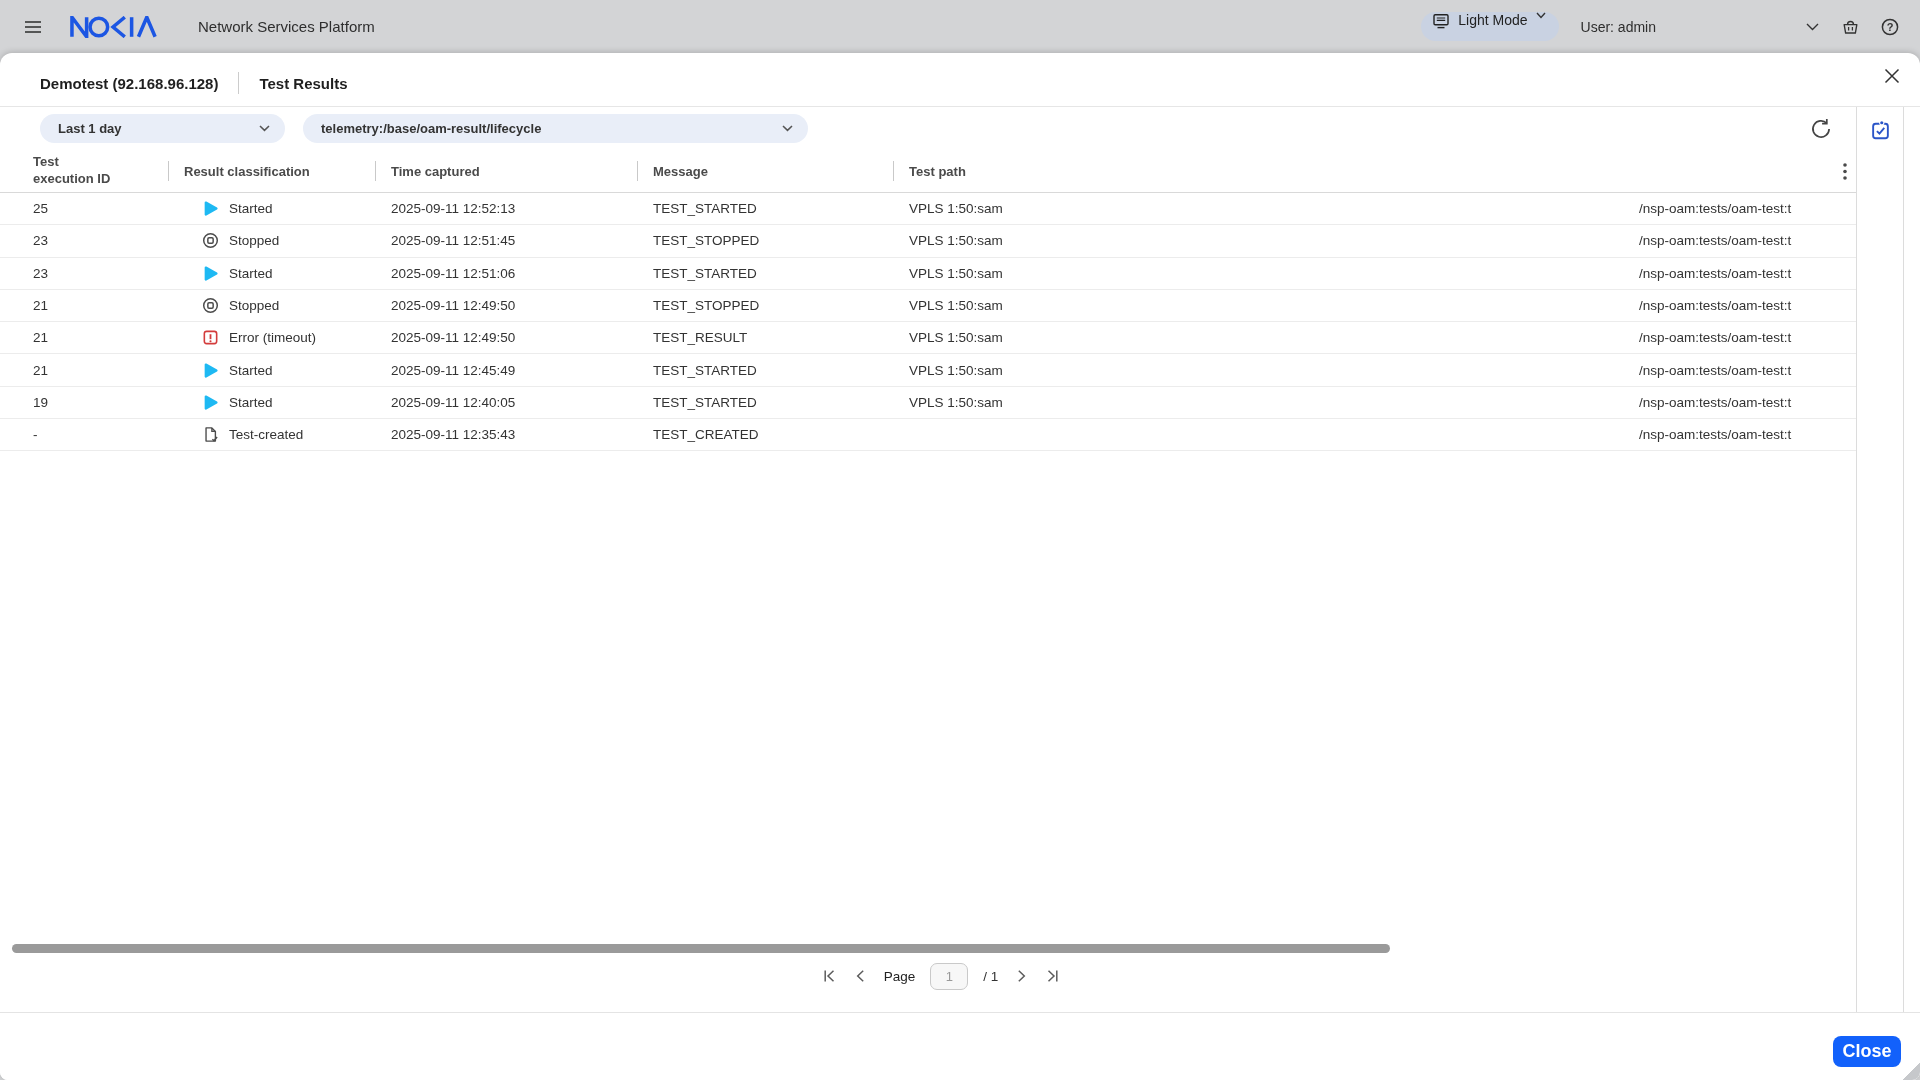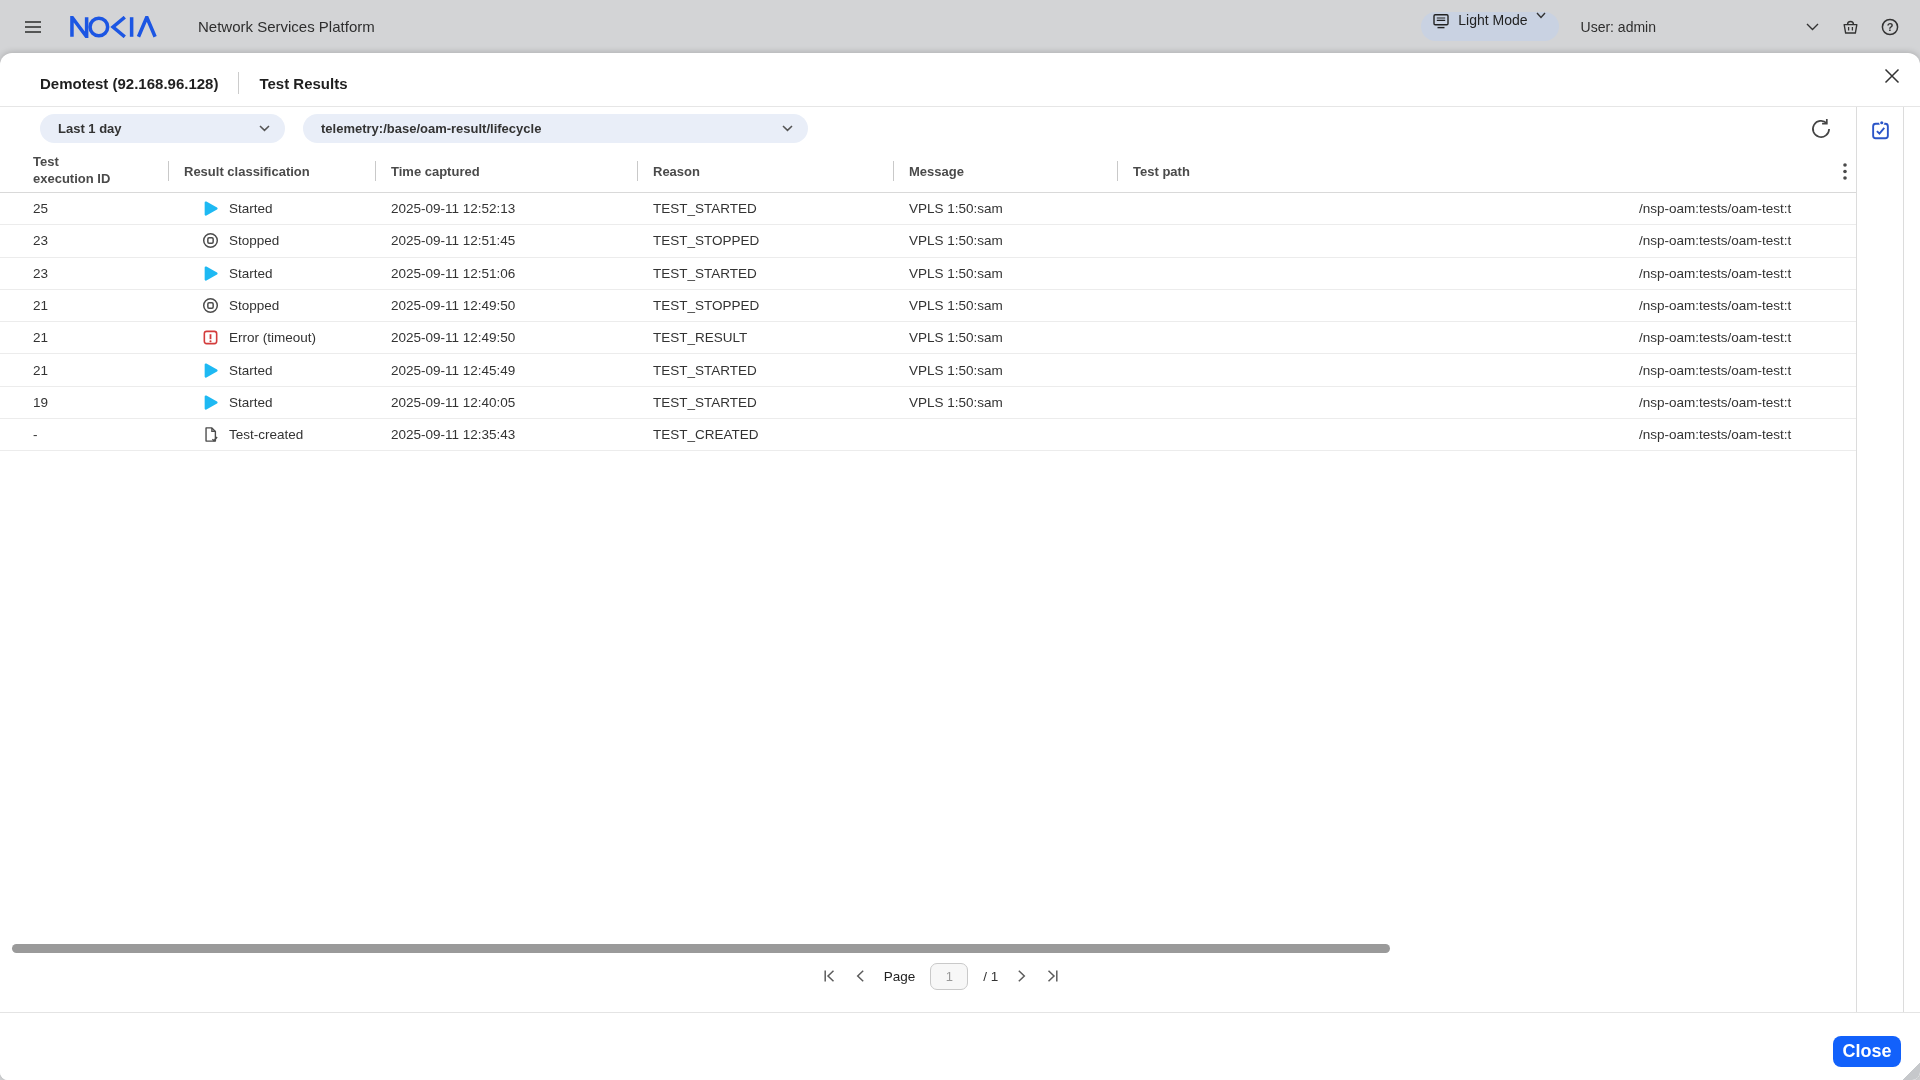--- a/index.html
+++ b/index.html
@@ -189,23 +189,20 @@
     <div class="thead-row" id="thead-row">
       <div class="th c1">
           <span>Test execution ID</span>
         </div>
         <div class="th c2">
           <span>Result classification</span>
         </div>
         <div class="th c3">
           <span>Time captured</span>
         </div>
-        <div class="th c6">
-          <span>Reason</span>
-        </div>
         <div class="th c7">
           <span>Message</span>
         </div>
         <div class="th c8">
           <span>Test path</span>
         </div>
         <button class="icon-btn col-menu">
         <svg width="6" height="19" viewBox="0 0 6 19">
             <circle cx="3" cy="3" r="1.8" fill="#4a4a4a"></circle>
             <circle cx="3" cy="9.5" r="1.8" fill="#4a4a4a"></circle>

